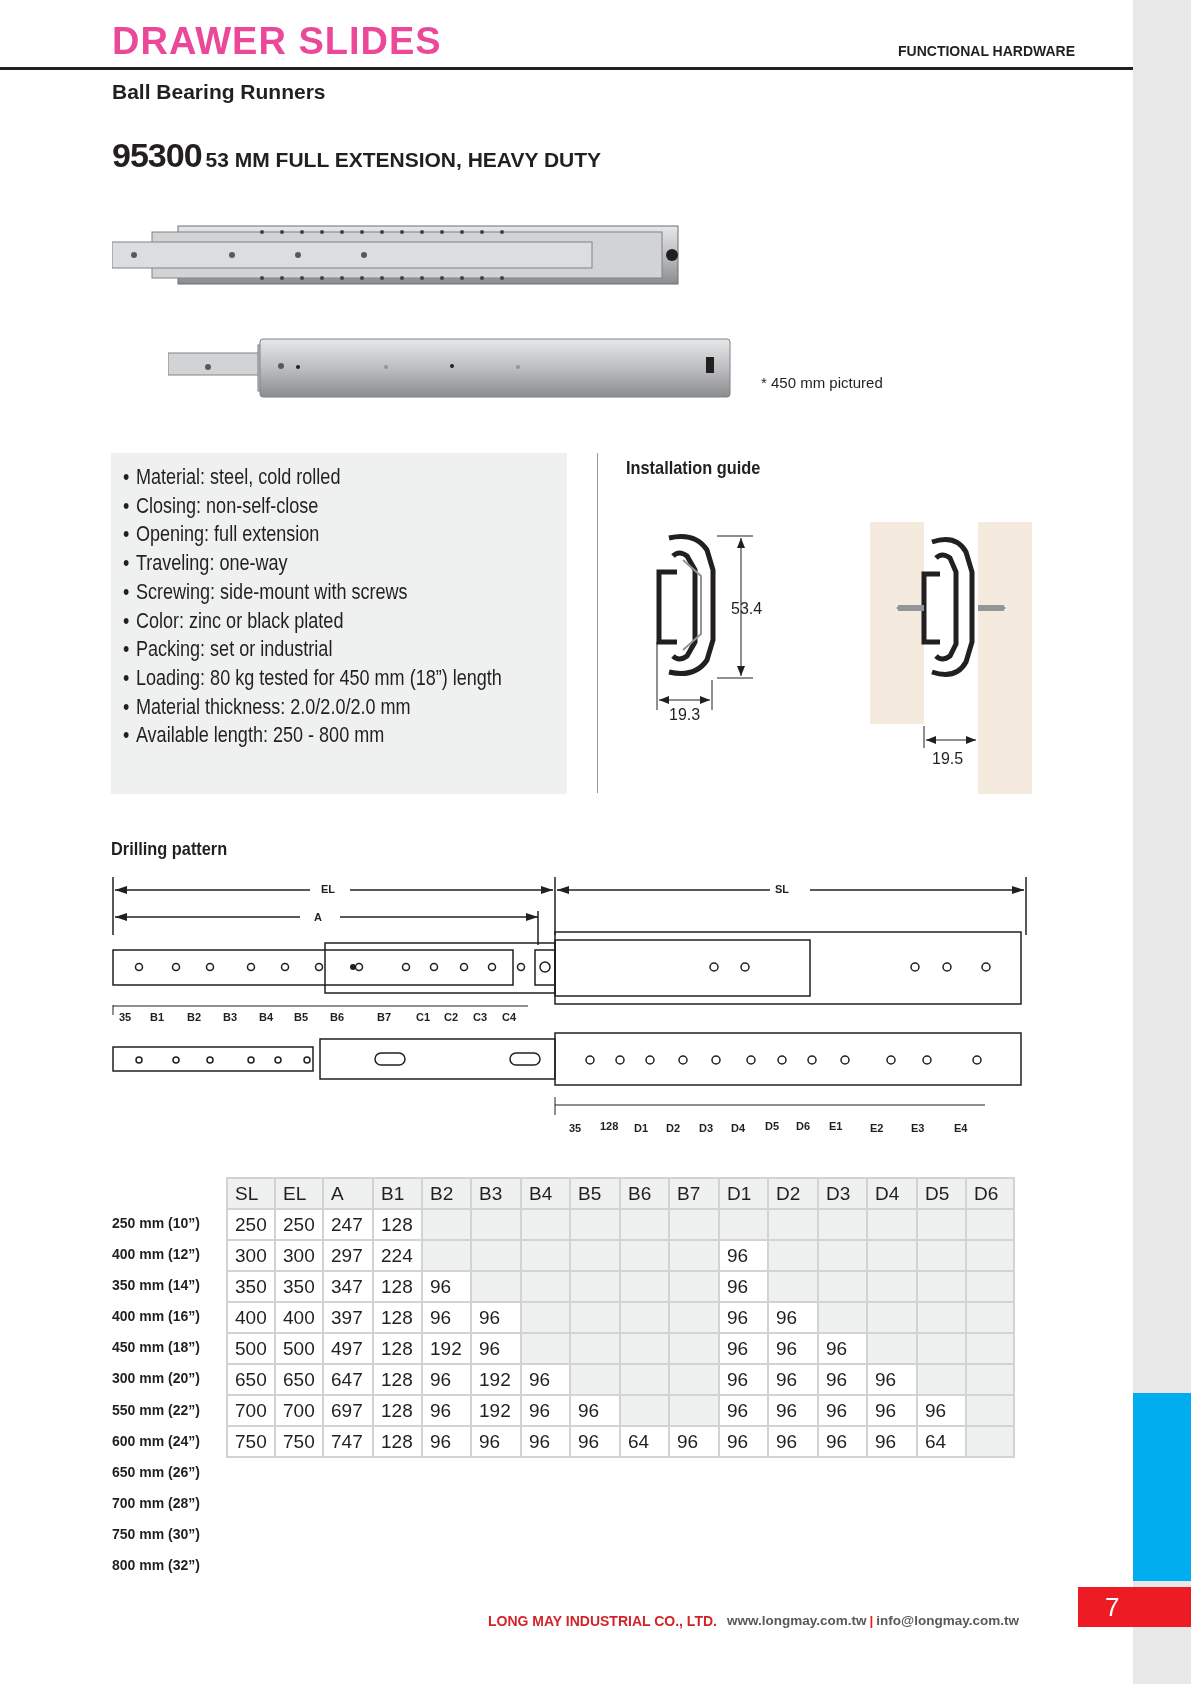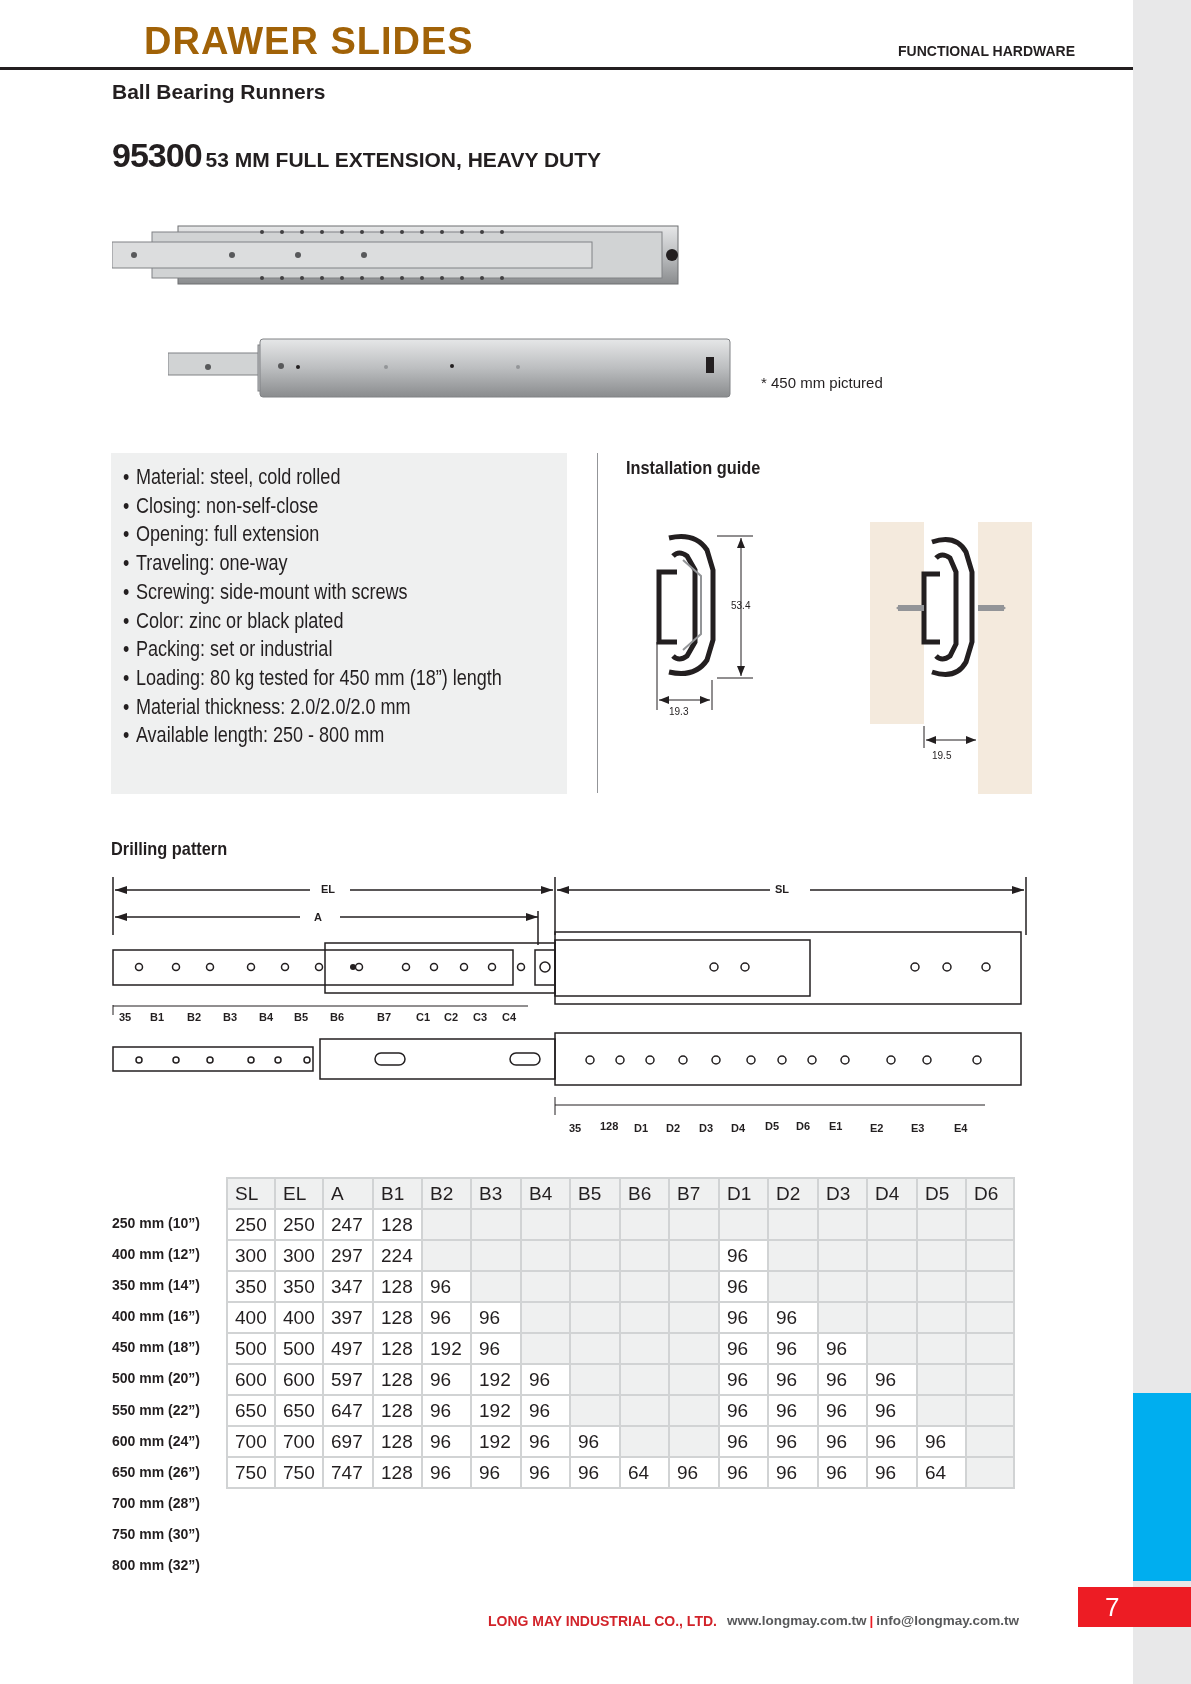--- a/index.html
+++ b/index.html
@@ -6,42 +6,42 @@
   html, body { width: 1191px; height: 1684px; background: #ffffff; overflow: hidden; }
   body { position: relative; font-family: "Liberation Sans", "DejaVu Sans", sans-serif; color: #231f20; }
 
   
   .gutter { position: absolute; left: 1133px; top: 0; width: 58px; height: 1684px; background: #e8e8e9; }
   .gutter-blue { position: absolute; left: 1133px; top: 1393px; width: 58px; height: 188px; background: #00aeef; }
   .page-num { position: absolute; left: 1078px; top: 1587px; width: 113px; height: 40px; background: #ed1c24; color: #fff;
               font-size: 26px; line-height: 40px; padding-left: 27px; }
 
   
-  .h-title { position: absolute; left: 112px; top: 20px; font-size: 38px; font-weight: bold; color: #a16207; letter-spacing: 1px; margin-left: 32px; }
+  .h-title { position: absolute; left: 112px; top: 20px; font-size: 38px; font-weight: bold; color: #ec4899; letter-spacing: 1px; }
   .h-right { position: absolute; left: 898px; top: 43px; font-size: 14px; font-weight: bold; color: #231f20; }
   .h-rule { position: absolute; left: 0; top: 67px; width: 1133px; height: 3px; background: #231f20; }
   .subtitle { position: absolute; left: 112px; top: 80px; font-size: 21px; font-weight: bold; }
   .model { position: absolute; left: 112px; top: 136px; white-space: nowrap; text-align: center; }
   .model .num { font-size: 34px; font-weight: bold; letter-spacing: -1px; }
   .model .desc { font-size: 21px; font-weight: bold; margin-left: 4px; }
 
   
   .photo { position: absolute; }
   .caption { position: absolute; left: 761px; top: 374px; font-size: 15px; }
 
   
   .spec-box { position: absolute; left: 111px; top: 453px; width: 456px; height: 341px; background: #eff0f0; padding: 10px 0 8px 12px; }
   .spec-box ul { list-style: none; }
   .spec-box li { font-family: "Liberation Sans Narrow", "Liberation Sans", sans-serif; font-size: 22px; line-height: 28.7px;
                  transform: scaleX(0.82); transform-origin: left center; white-space: nowrap; }
   .spec-box li::before { content: "\2022"; margin-right: 8px; }
   .vdivider { position: absolute; left: 597px; top: 453px; width: 1px; height: 340px; background: #939598; }
 
   .section-h { position: absolute; font-size: 19px; font-weight: bold; transform: scaleX(0.86); transform-origin: left center; white-space: nowrap; }
-  .dim-label { position: absolute; font-size: 10px; white-space: nowrap; }
+  .dim-label { position: absolute; font-size: 16px; white-space: nowrap; }
 
   
   .drill { position: absolute; left: 110px; top: 875px; }
   .d-lbl { position: absolute; font-size: 11px; font-weight: bold; white-space: nowrap; }
 
   
   .tbl { position: absolute; left: 226px; top: 1177px; border-collapse: collapse; }
   .tbl th, .tbl td { border: 2px solid #d1d3d4; height: 31px; font-size: 19px; font-weight: normal; text-align: left; padding-left: 7px; }
   .tbl th { background: #eff0f0; font-weight: normal; }
   .tbl td.filled { background: #ffffff; }
@@ -295,21 +295,21 @@
 <div class="d-lbl" style="left:870px;top:1122px">E2</div>
 <div class="d-lbl" style="left:911px;top:1122px">E3</div>
 <div class="d-lbl" style="left:954px;top:1122px">E4</div>
 
 <div class="row-labels" id="rowLabels">
     <div>250 mm (10”)</div>
     <div>400 mm (12”)</div>
     <div>350 mm (14”)</div>
     <div>400 mm (16”)</div>
     <div>450 mm (18”)</div>
-    <div>500 mm (20”)</div>
+    <div>300 mm (20”)</div>
     <div>550 mm (22”)</div>
     <div>600 mm (24”)</div>
     <div>650 mm (26”)</div>
     <div>700 mm (28”)</div>
     <div>750 mm (30”)</div>
     <div>800 mm (32”)</div>
   </div>
 
 <table class="tbl">
   <thead>
@@ -417,38 +417,20 @@
         <td class="empty"></td>
         <td class="empty"></td>
         <td class="filled">96</td>
         <td class="filled">96</td>
         <td class="filled">96</td>
         <td class="empty"></td>
         <td class="empty"></td>
         <td class="empty"></td>
       </tr>
       <tr>
-        <td class="filled">600</td>
-        <td class="filled">600</td>
-        <td class="filled">597</td>
-        <td class="filled">128</td>
-        <td class="filled">96</td>
-        <td class="filled">192</td>
-        <td class="filled">96</td>
-        <td class="empty"></td>
-        <td class="empty"></td>
-        <td class="empty"></td>
-        <td class="filled">96</td>
-        <td class="filled">96</td>
-        <td class="filled">96</td>
-        <td class="filled">96</td>
-        <td class="empty"></td>
-        <td class="empty"></td>
-      </tr>
-      <tr>
         <td class="filled">650</td>
         <td class="filled">650</td>
         <td class="filled">647</td>
         <td class="filled">128</td>
         <td class="filled">96</td>
         <td class="filled">192</td>
         <td class="filled">96</td>
         <td class="empty"></td>
         <td class="empty"></td>
         <td class="empty"></td>

